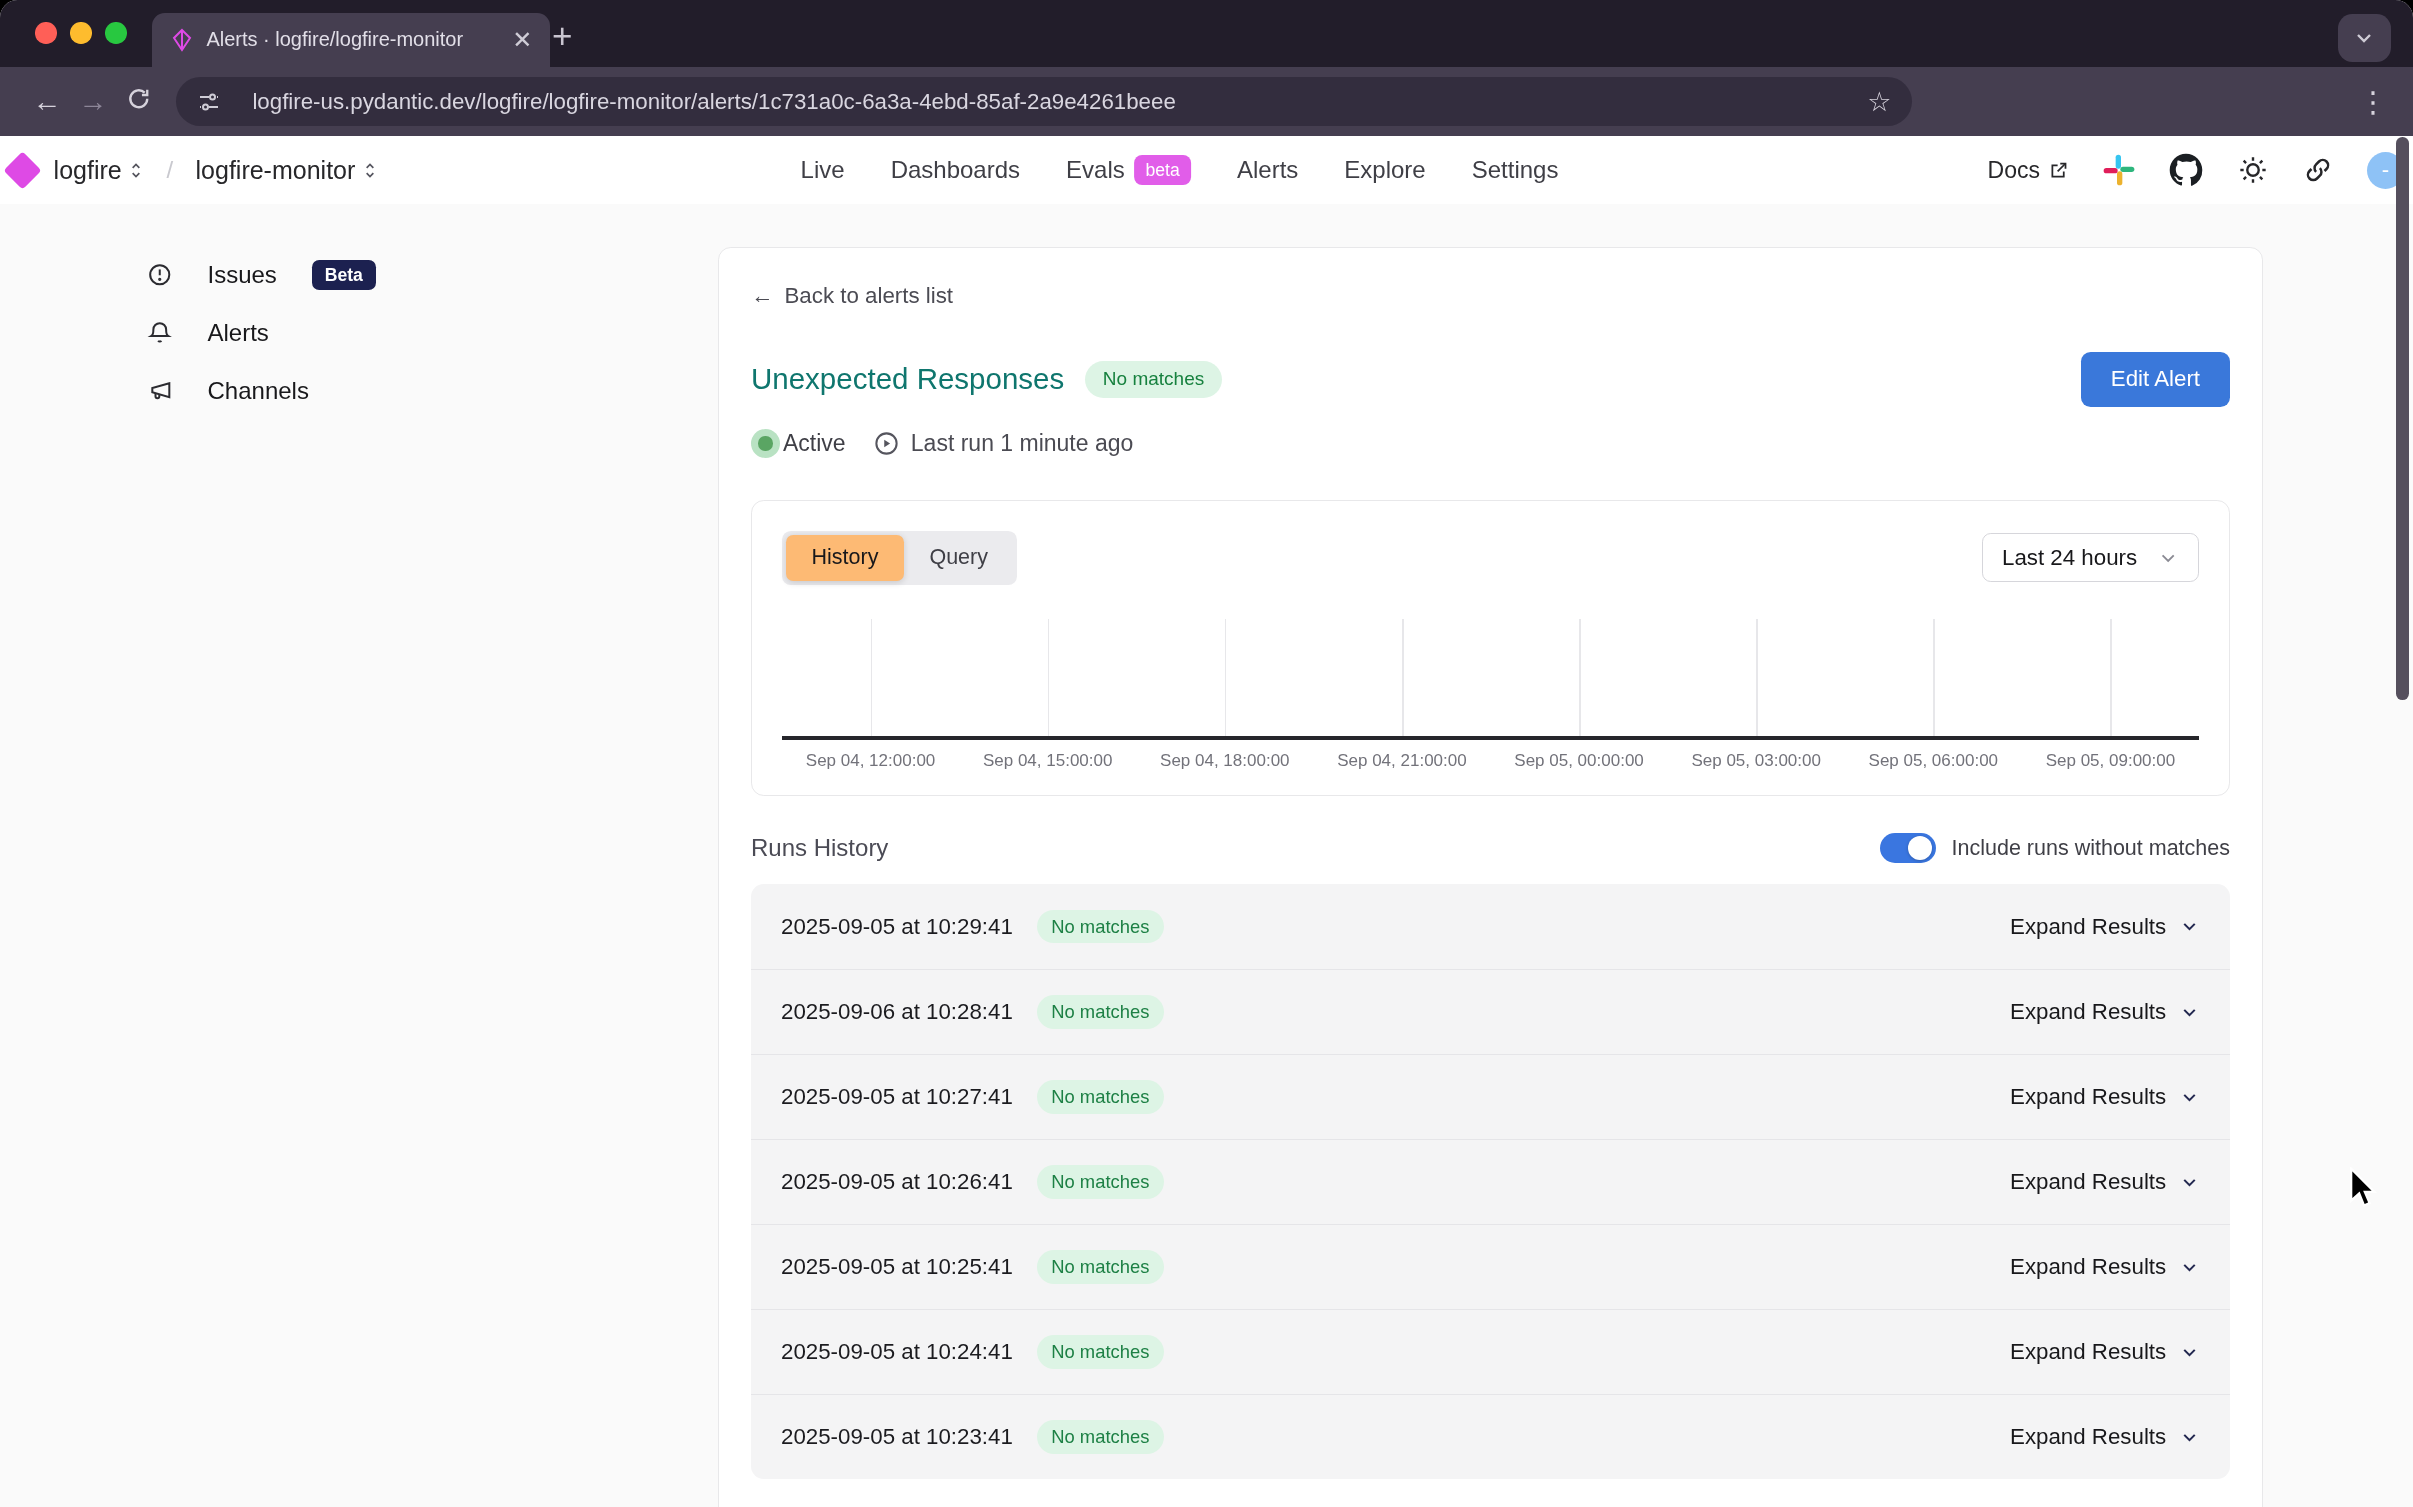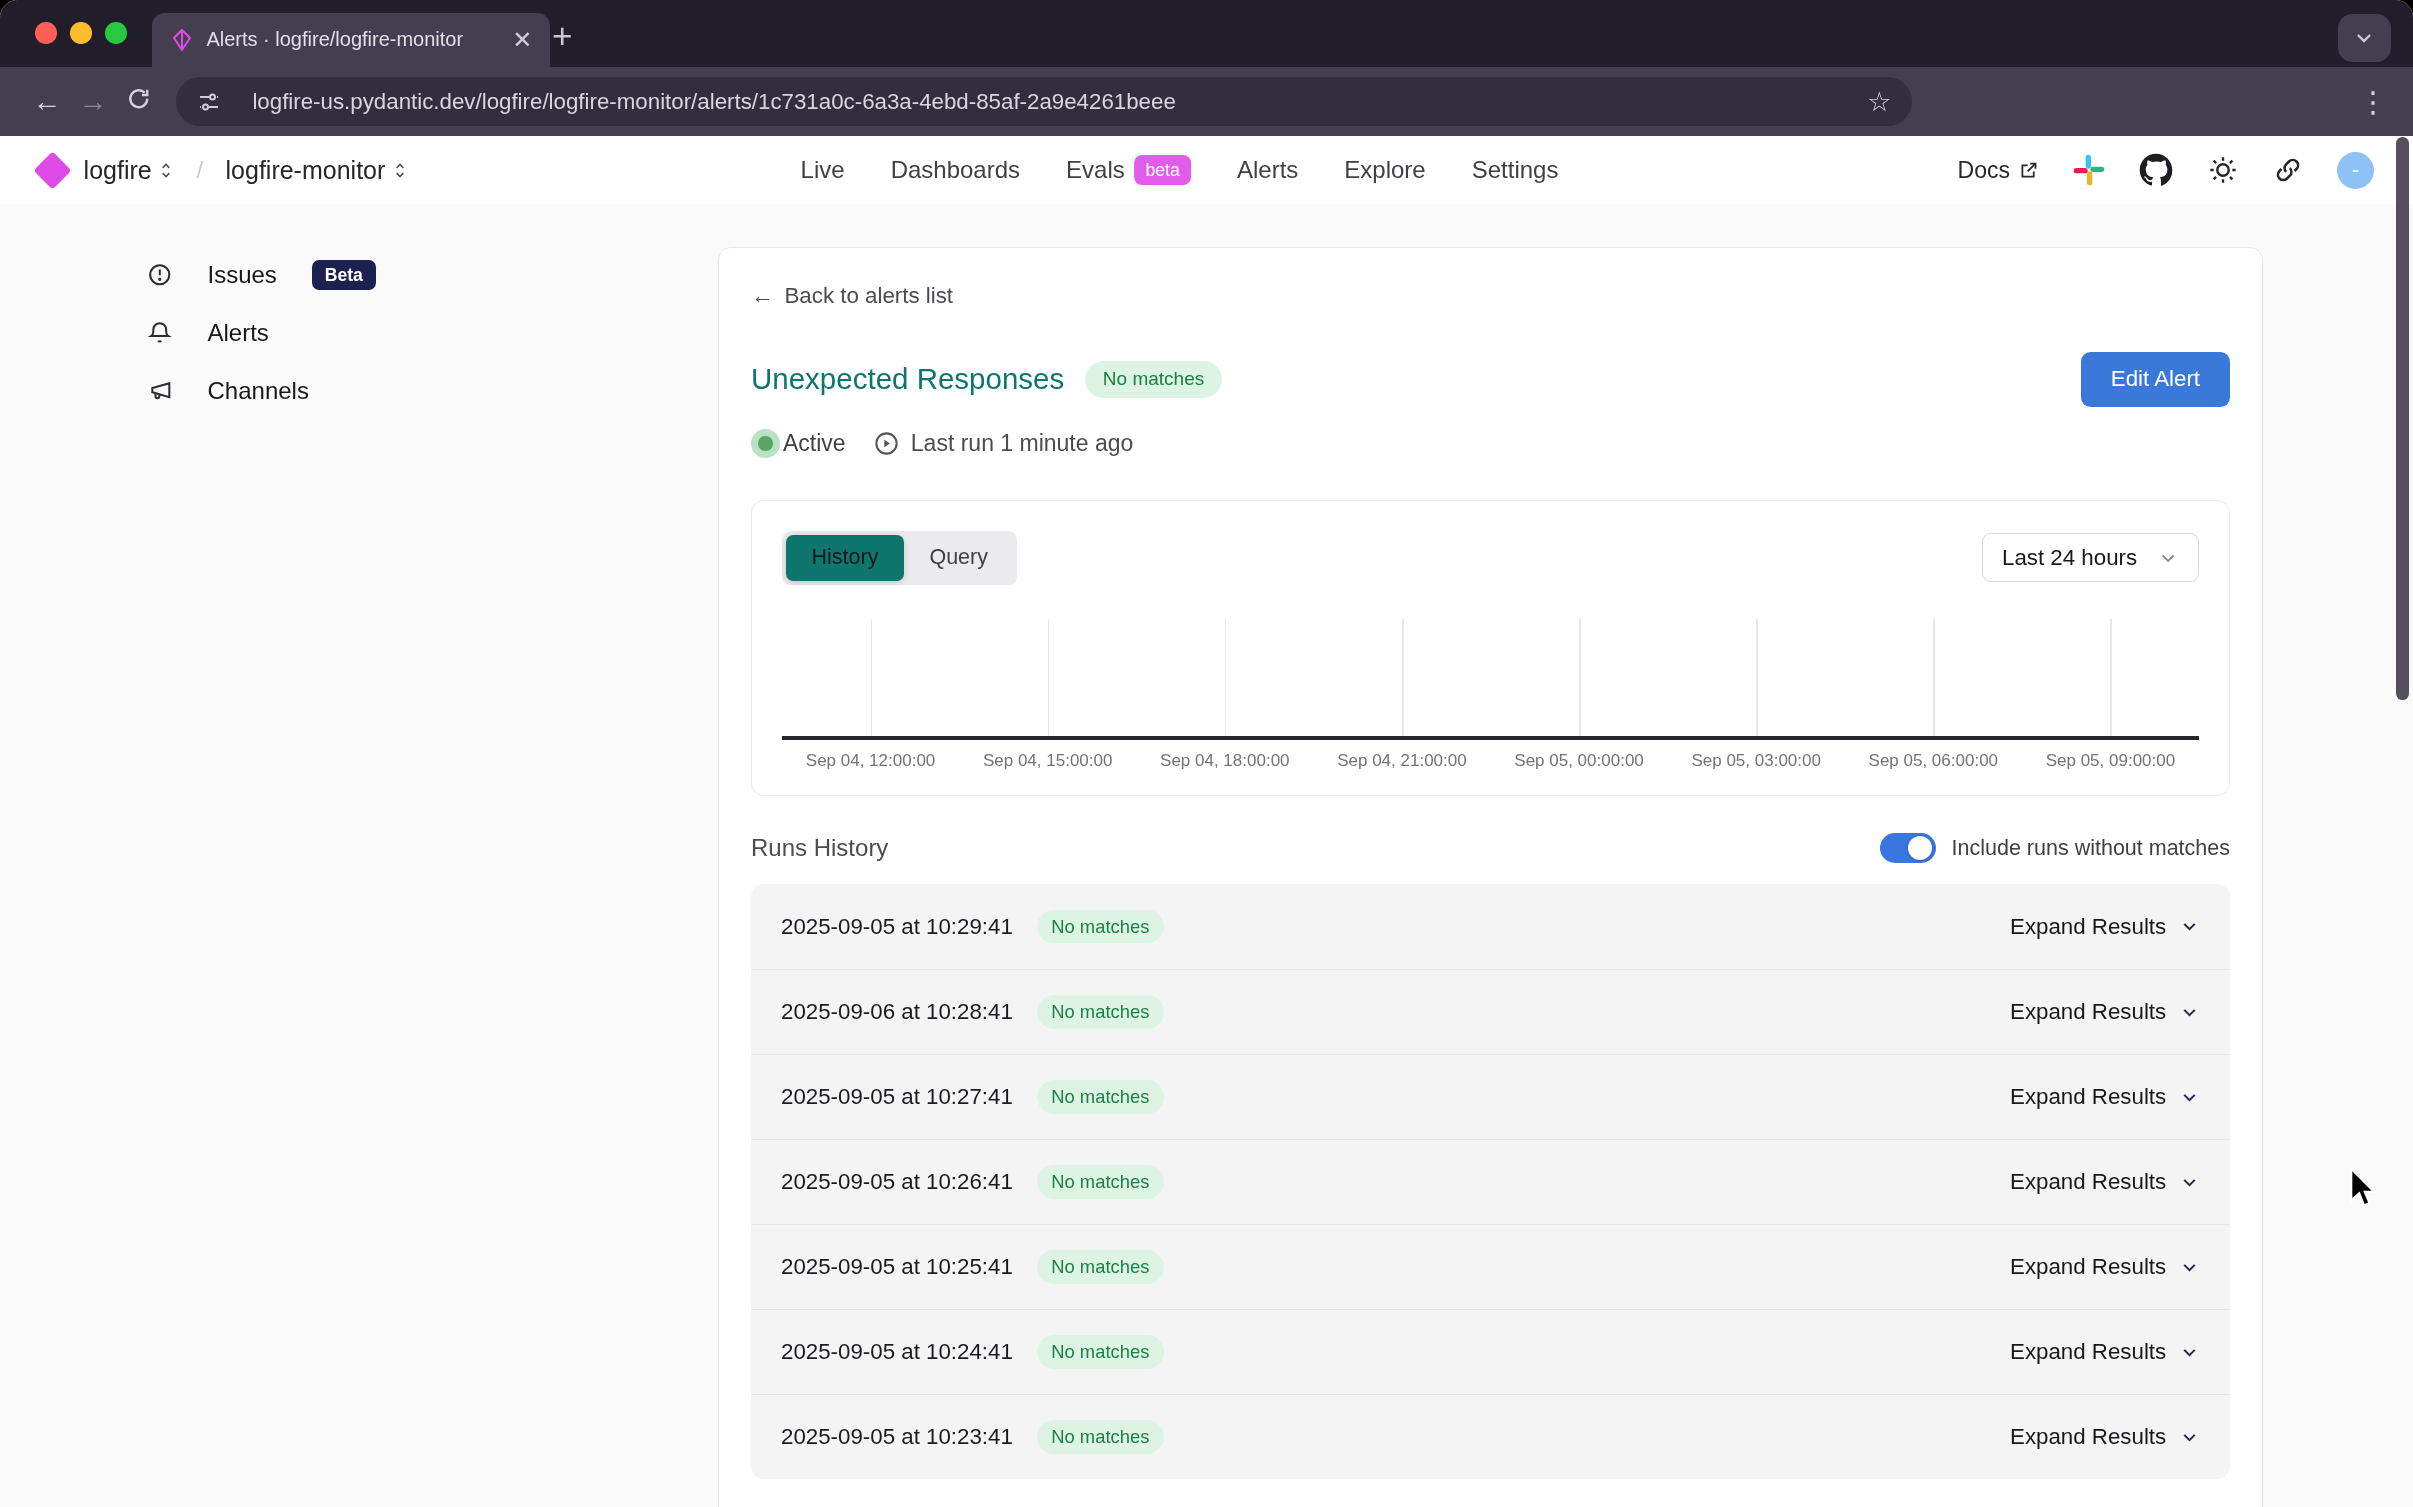--- a/index.html
+++ b/index.html
@@ -23,21 +23,21 @@
   .tb-btn { width:46px; text-align:center; font-size:29px; color:#d6d2dc; }
   .tb-btn.fwd { color:#8d8698; }
   .urlpill { margin-left:14.4px; width:1736px; height:49px; background:#332d3e; border-radius:25.5px;
              display:flex; align-items:center; padding:0 21px; gap:31px; color:#d9d6e0; font-size:22.3px; }
   .url-text { flex:1; white-space:nowrap; overflow:hidden; }
   .star { font-size:27px; color:#d6d2dc; }
   .kebab { margin-left:auto; font-size:29px; color:#d6d2dc; letter-spacing:1.6px; }
 
   
   .appnav { position:relative; height:69px; background:#fff; border-bottom:1.6px solid #e7e7ea;
-            display:flex; align-items:center; padding:0 39px; }
+            display:flex; align-items:center; padding:0 9px; }
   .brand { display:flex; align-items:center; gap:17.6px; font-size:25px; color:#27272a; }
   .diamond { width:27px; height:27px; background:#de4ae5; transform:rotate(45deg); border-radius:4px; }
   .selector { display:flex; align-items:center; gap:6.4px; }
   .slash { color:#c9c9cf; font-size:24px; margin:0 4.8px; }
   .updown { color:#55555e; }
   .centerlinks { position:absolute; left:50%; transform:translateX(-50%); margin-left:-27px;
                  display:flex; gap:46px; align-items:center; font-size:24px; color:#3f3f46; }
   .navlink { display:flex; align-items:center; gap:9.6px; }
   .beta-pill { background:#e15de9; color:#fff; font-size:17.6px; padding:4.8px 11.2px; border-radius:8px; }
   .rightnav { margin-left:auto; display:flex; gap:34px; align-items:center; color:#27272a; }
@@ -63,21 +63,21 @@
   .statusrow { margin-top:22.3px; display:flex; align-items:center; gap:3px; font-size:23px; color:#3f3f46; }
   .dot-outer { width:29px; height:29px; border-radius:50%; background:#b9e2c3; display:flex; align-items:center; justify-content:center; }
   .dot-inner { width:14.4px; height:14.4px; border-radius:50%; background:#5aa563; }
   .lastrun { display:flex; align-items:center; gap:11.2px; margin-left:24px; color:#4b4b53; }
   .createdrow { margin-top:24px; font-size:21.5px; color:#55555e; }
 
   .panel { margin-top:42px; border:1.6px solid #e8e8ea; border-radius:12.8px; padding:30px 30px 24px 30px; }
   .panel-head { display:flex; align-items:center; }
   .seg { background:#ebebee; border-radius:8.8px; padding:4px; display:flex; }
   .seg-btn { font-size:21.5px; padding:10.4px 25.5px; border-radius:7.2px; color:#3f3f46; }
-  .seg-btn.active { background:#0f766e; color:#18181b; box-shadow:0 1.6px 6.4px rgba(0,0,0,.14); }
+  .seg-btn.active { background:#fdba74; color:#18181b; box-shadow:0 1.6px 6.4px rgba(0,0,0,.14); }
   .range-dd { margin-left:auto; border:1.6px solid #d6d6db; border-radius:8.8px; height:49px; width:217px;
               display:flex; align-items:center; padding:0 19px; font-size:22.3px; color:#18181b; }
   .range-dd svg { margin-left:auto; color:#8a8a93; }
   .chart { margin-top:29px; height:126px; display:flex; border-bottom:4px solid #26262b; }
   .tickcell { flex:1; position:relative; }
   .gridline { position:absolute; left:50%; top:4.8px; bottom:0; width:1.6px; background:#e7e7ea; }
   .axislabels { display:flex; margin-top:11.2px; }
   .axislabels div { flex:1; text-align:center; font-size:17px; color:#72727a; }
 
   .runs-head { margin-top:37px; display:flex; align-items:center; }

